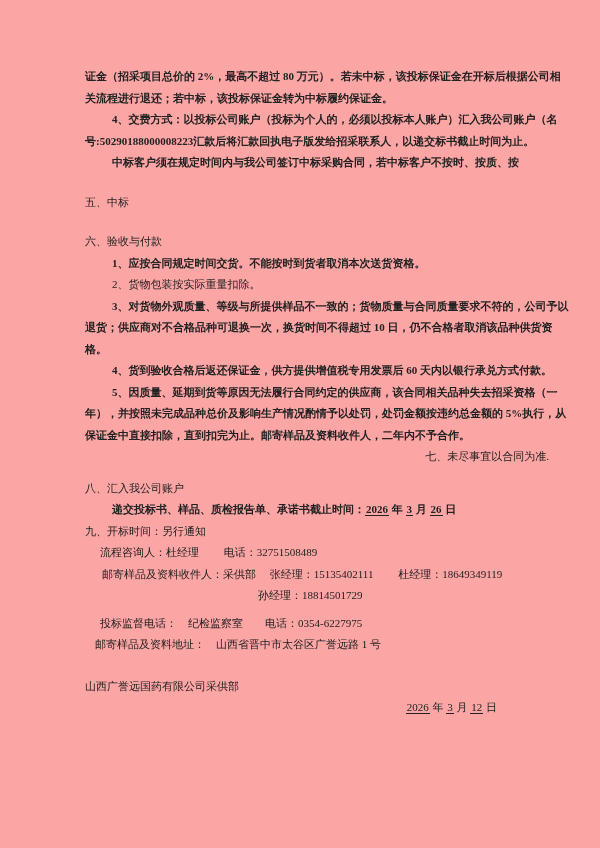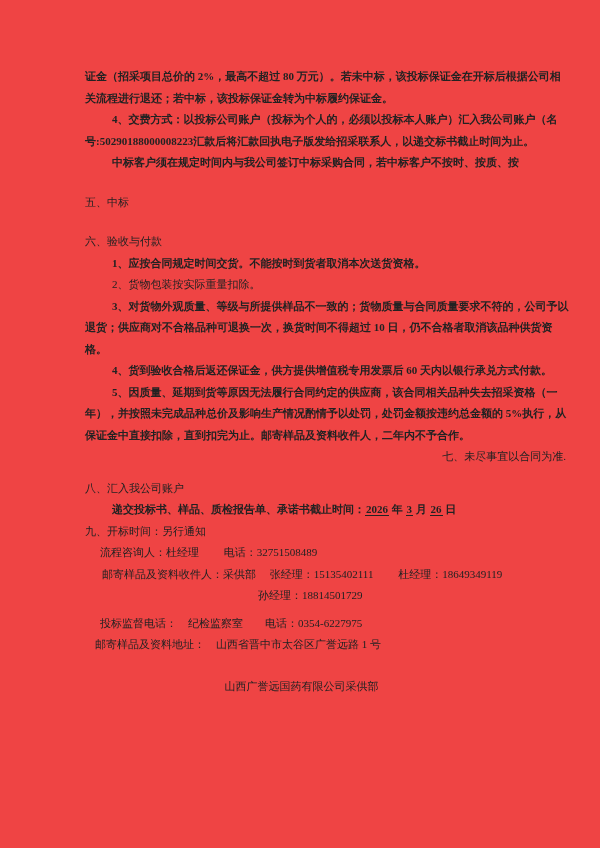--- a/index.html
+++ b/index.html
@@ -6,43 +6,43 @@
   body{
     width:600px;height:848px;
     background:#ffffff;
     font-family:"Liberation Serif","DejaVu Serif",serif;
     color:#222222;
     overflow:hidden;
   }
   .page{
     box-sizing:border-box;
     width:600px;height:848px;
-    padding:66px 34px 0 85px;
-    background:#ef4444;
+    padding:66px 51px 0 85px;
+    background:#fca5a5;
   }
   .line{
     margin:0;
     font-size:11px;
     line-height:21.5px;
     white-space:pre;
     letter-spacing:0px;
     color:#222222;
   }
   .b{font-weight:700;}
   .ind2{padding-left:27px;}
   .ind-a{padding-left:15px;}
   .ind-b{padding-left:17px;}
   .ind-c{padding-left:10px;}
   .ind-sun{padding-left:173px;}
   .g-sec{margin-top:18px;}
   .g-7{text-align:right;}
   .g-8{margin-top:10px;}
   .g-sup{margin-top:6px;}
   .g-sign{margin-top:20px;}
-  .sign{text-align:center;padding-right:48px;}
+  .sign{text-align:left;padding-right:48px;}
   .sign-date{text-align:right;padding-right:52px;}
   .u{border-bottom:1px solid #222222;padding:0 1px;}
 </style>
 </head>
 <body>
 
 <div class="page">
 
   <p class="line b">证金（招采项目总价的 2%，最高不超过 80 万元）。若未中标，该投标保证金在开标后根据公司相</p>
   <p class="line b">关流程进行退还；若中标，该投标保证金转为中标履约保证金。</p>
@@ -70,14 +70,15 @@
 
   <p class="line">九、开标时间：另行通知</p>
   <p class="line ind-a">流程咨询人：杜经理　　 电话：32751508489</p>
   <p class="line ind-b">邮寄样品及资料收件人：采供部　 张经理：15135402111　　 杜经理：18649349119</p>
   <p class="line ind-sun">孙经理：18814501729</p>
 
   <p class="line ind-a g-sup">投标监督电话：　纪检监察室　　电话：0354-6227975</p>
   <p class="line ind-c">邮寄样品及资料地址：　山西省晋中市太谷区广誉远路 1 号</p>
 
   <p class="line sign g-sign">山西广誉远国药有限公司采供部</p>
+  <p class="line sign-date"><span class="u">2026</span><span> 年 </span><span class="u">3</span><span> 月 </span><span class="u">12</span><span> 日</span></p>
 
 </div>
 
 </body></html>

